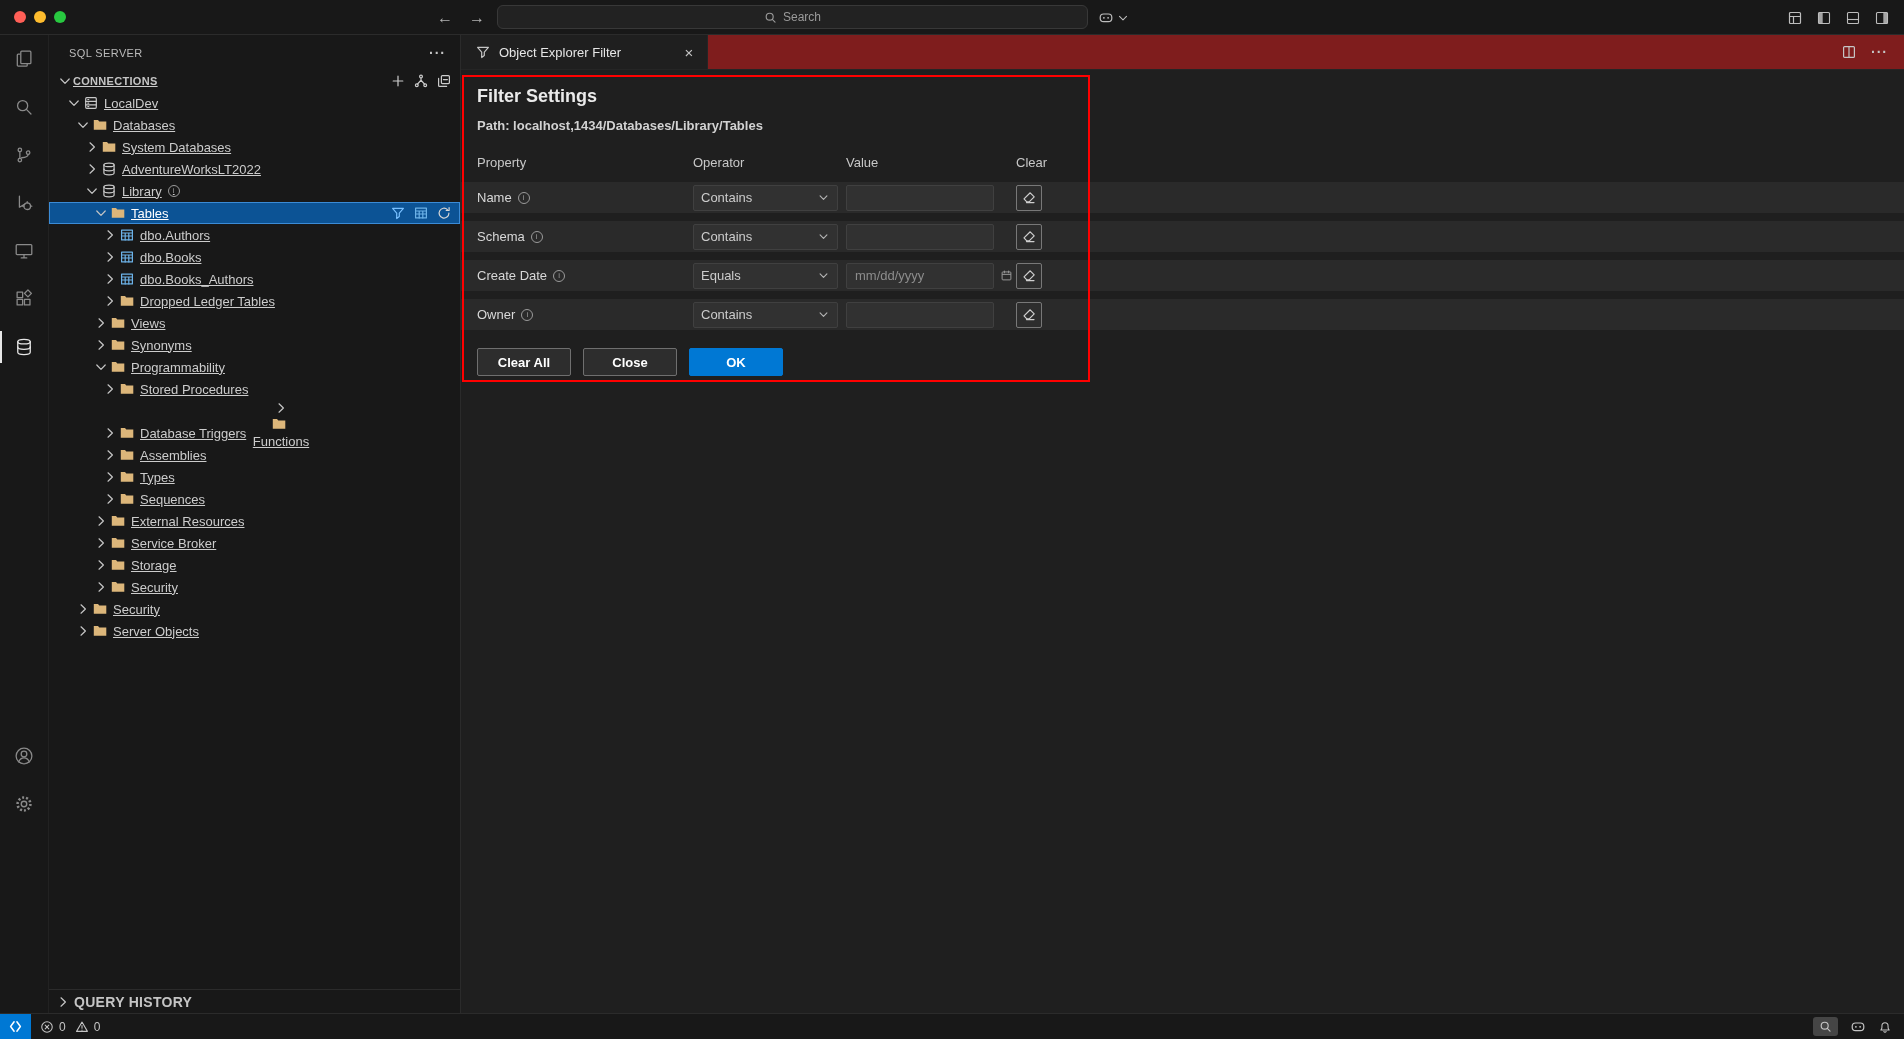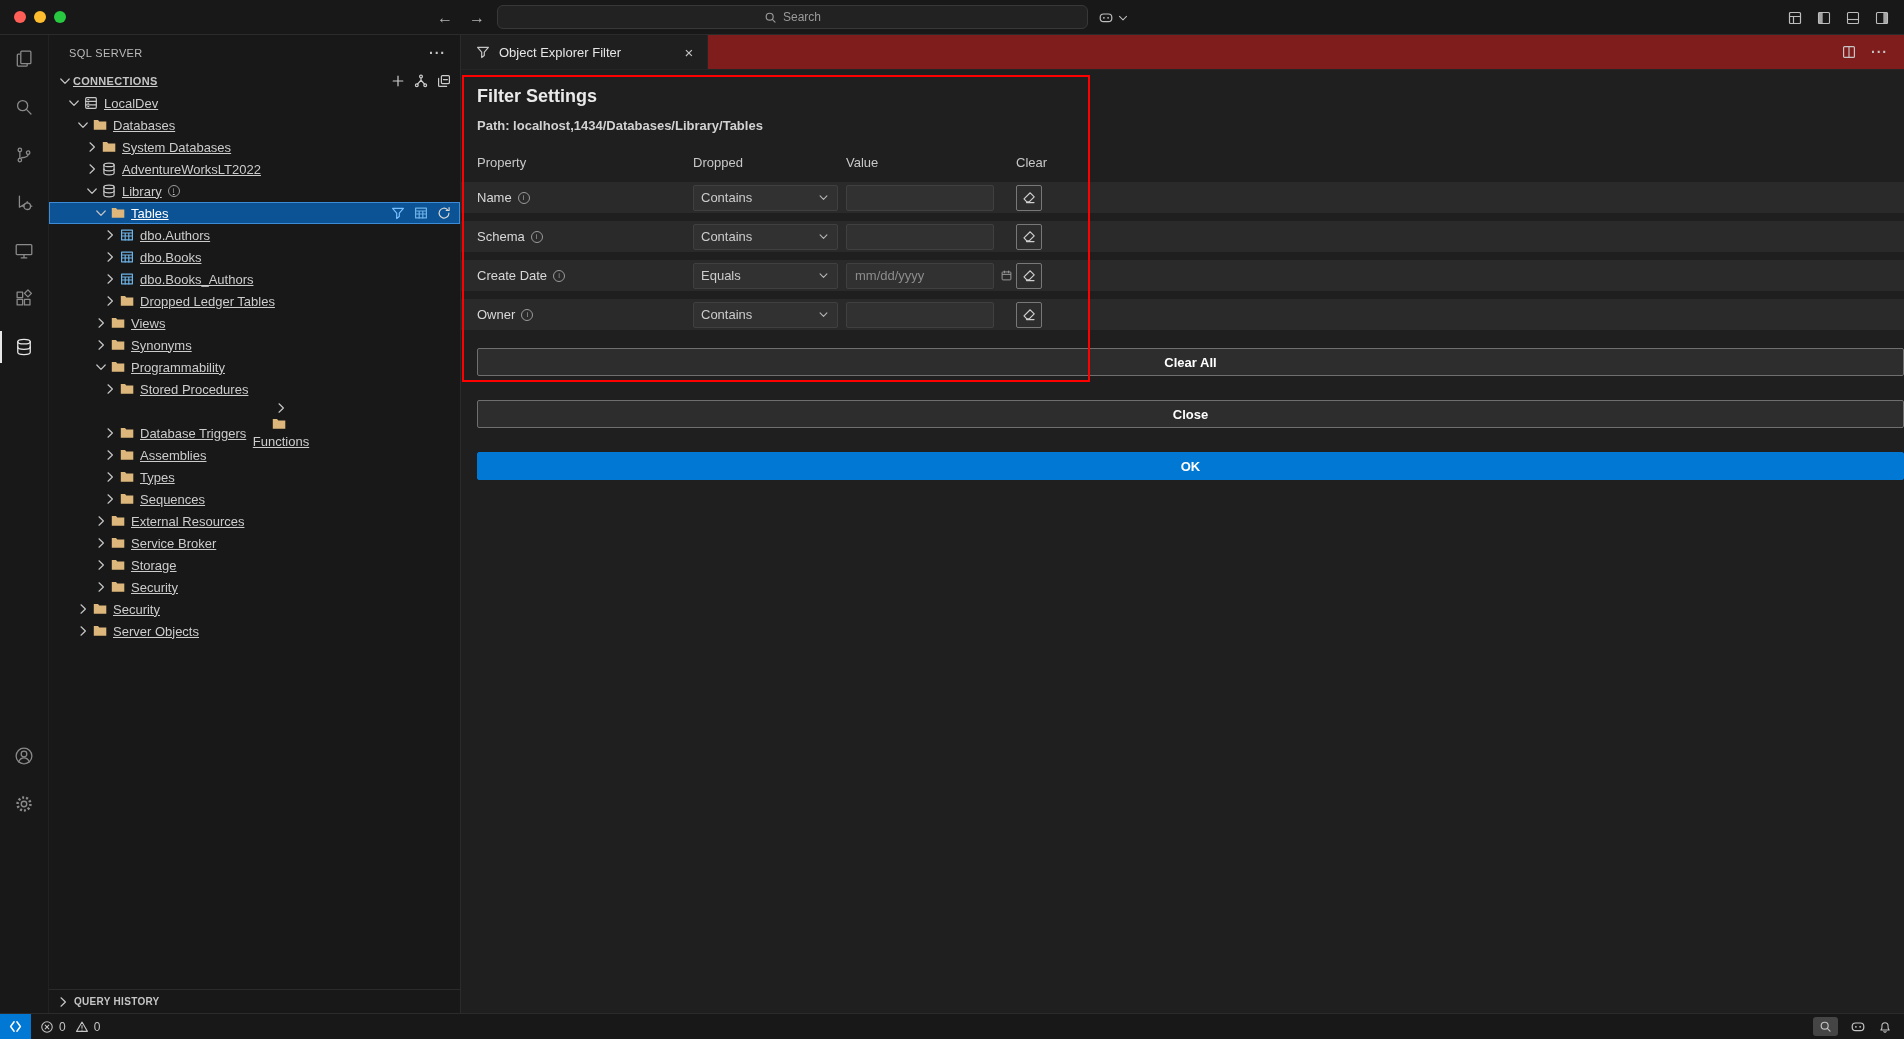--- a/index.html
+++ b/index.html
@@ -39,21 +39,21 @@
   .ticon { flex:0 0 18px; display:flex; justify-content:center; margin-right:4px; }
   .ic-folder { color:var(--folder); }
   .ic-server, .ic-database { color:#c8c8c8; }
   .ic-table { color:var(--tblicon); }
   .ic-filter { color:var(--filtericon); }
   .ic-refresh { color:#d6d6d6; }
   .tlabel { color:#ccc; }
   .tactions { margin-left:auto; padding-right:8px; display:flex; gap:7px; align-items:center; }
   .taction { display:flex; }
   .info { display:inline-flex; width:12px; height:12px; border:1px solid #9a9a9a; border-radius:50%; color:#9a9a9a; font-size:8px; line-height:1; align-items:center; justify-content:center; margin-left:6px; flex:0 0 12px; }
-  .query-history { flex:0 0 24px; border-top:1px solid #2b2b2b; display:flex; align-items:center; gap:3px; padding-left:6px; font-size:10px; font-weight:700; color:#c5c5c5; letter-spacing:.3px; }
+  .query-history { flex:0 0 24px; border-top:1px solid #2b2b2b; display:flex; align-items:center; gap:3px; padding-left:6px; font-size:14px; font-weight:700; color:#c5c5c5; letter-spacing:.3px; }
 
   
   .editor { flex:1; display:flex; flex-direction:column; background:#1f1f1f; min-width:0; }
   .tabbar { flex:0 0 35px; background:#7f1d1d; display:flex; border-bottom:1px solid #252525; }
   .tab { width:247px; background:#1f1f1f; display:flex; align-items:center; gap:8px; padding:0 8px 0 14px; color:#e6e6e6; border-right:1px solid #252525; }
   .tab-icon { display:flex; color:#c5c5c5; }
   .tab-close { margin-left:auto; width:20px; height:20px; display:flex; align-items:center; justify-content:center; color:#c5c5c5; font-size:15px; border-radius:4px; }
   .editor-actions { margin-left:auto; display:flex; align-items:center; gap:14px; padding-right:16px; color:#c5c5c5; }
 
   .editor-body { position:relative; flex:1; }
@@ -66,21 +66,21 @@
   .frow { height:31px; background:#2a2a2a; }
   .prop-cell { display:flex; align-items:center; color:#d8d8d8; }
   .select { width:145px; height:26px; background:#313131; border:1px solid #404040; border-radius:2px; display:flex; align-items:center; padding:0 7px; color:#ccc; cursor:default; }
   .sel-chev { margin-left:auto; display:flex; color:#b5b5b5; }
   .input-wrap { position:relative; width:172px; }
   .value-input { width:148px; height:26px; background:#313131; border:1px solid #404040; border-radius:2px; color:#ccc; font-size:13px; padding:0 8px; font-family:inherit; outline:none; }
   .value-input::placeholder { color:#8c8c8c; }
   .value-input.date { padding-right:24px; }
   .cal { position:absolute; right:5px; top:6px; display:flex; color:#9a9a9a; }
   .clear-btn { width:26px; height:26px; background:#2d2d2d; border:1px solid #787878; border-radius:2px; display:flex; align-items:center; justify-content:center; color:#cfcfcf; cursor:default; }
-  .btns { margin-top:18px; padding-left:16px; display:flex; gap:24px;flex-direction:column; }
+  .btns { margin-top:18px; padding-left:16px; display:flex; gap:12px; }
   .btn { height:28px; min-width:94px; padding:0 14px; font-size:13px; font-weight:600; display:flex; align-items:center; justify-content:center; border-radius:2px; border:1px solid #6f6f6f; background:#2d2d2d; color:#fff; font-family:inherit; cursor:default; }
   .btn.primary { background:var(--accent); border-color:var(--accent); }
 
   
   .statusbar { flex:0 0 26px; background:#181818; border-top:1px solid #2b2b2b; display:flex; align-items:center; font-size:12px; color:#c5c5c5; }
   .remote { width:31px; height:100%; background:var(--accent); color:#fff; display:flex; align-items:center; justify-content:center; }
   .sb-left { display:flex; align-items:center; gap:5px; padding-left:9px; }
   .sb-left .num { margin-right:4px; }
   .sb-left span { display:flex; align-items:center; }
   .sb-right { margin-left:auto; display:flex; align-items:center; gap:12px; padding-right:12px; }
@@ -656,21 +656,21 @@
           <span class="more-dots">···</span>
         </div>
       </div>
 
       <div class="editor-body">
         <div class="annotation-box"></div>
         <div class="filter-title">Filter Settings</div>
         <div class="path">Path: localhost,1434/Databases/Library/Tables</div>
         <div class="cols" id="filter-cols">
             <span>Property</span>
-            <span>Dropped</span>
+            <span>Operator</span>
             <span>Value</span>
             <span>Clear</span>
           </div>
         <div class="frows" id="filter-rows">
             <div class="frow">
               <div class="prop-cell">
                 <span class="plabel">Name</span>
                 <span class="info">i</span>
               </div>
               <div>

